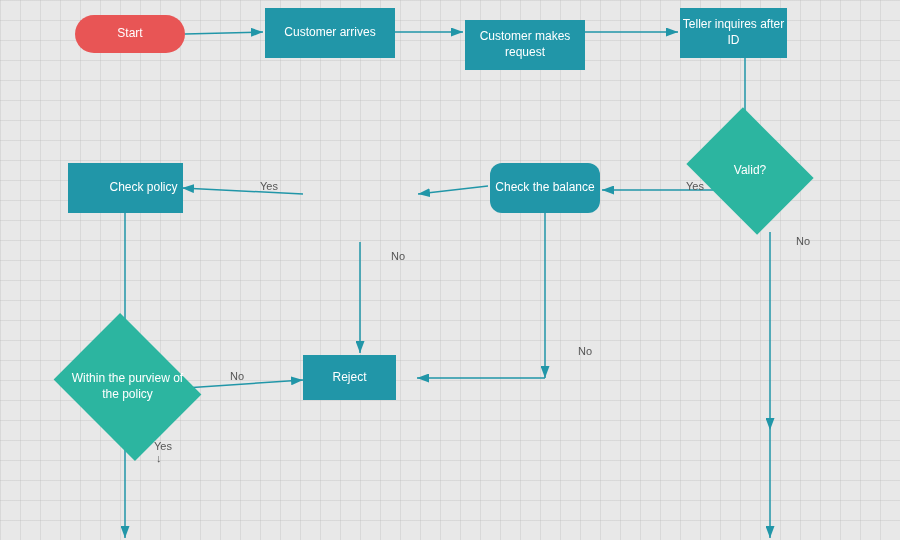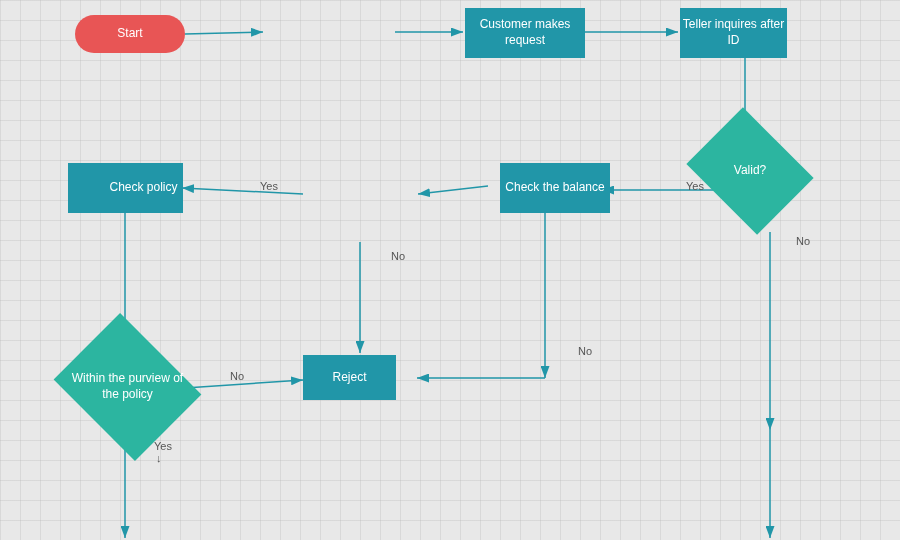--- a/index.html
+++ b/index.html
@@ -134,35 +134,38 @@
     <line class="arrow-line" x1="545" y1="378" x2="417" y2="378"></line>
 
     <line class="arrow-line" x1="125" y1="432" x2="125" y2="538" stroke="#2196a8" stroke-width="1.5" fill="none" marker-end="url(#arrowhead)"></line>
 
   </svg>
 
   <div class="node rounded-rect" style="left:75px; top:15px; width:110px; height:38px;">
     <span>Start</span>
   </div>
 
+  <div class="node rect" style="left:265px; top:8px; width:130px; height:50px;">
+    <span>Customer arrives</span>
+  </div>
 
-  <div class="node rect" style="left:465px; top:8px; width:120px; height:50px;text-align:center;">
+  <div class="node rect" style="left:465px; top:20px; width:120px; height:50px;text-align:center;">
     <span>Customer makes request</span>
   </div>
 
   <div class="node rect" style="left:680px; top:8px; width:107px; height:50px;">
     <span>Teller inquires after ID</span>
   </div>
 
   <div class="node diamond" style="left:700px; top:131px; width:100px; height:80px;">
     <div class="diamond-inner"></div>
     <span class="diamond-text">Valid?</span>
   </div>
 
-  <div class="node rect" style="left:500px; top:163px; width:110px; height:50px;">
+  <div class="node rect" style="left:490px; top:163px; width:110px; height:50px;border-radius:12px;">
     <span>Check the balance</span>
   </div>
 
 
   <div class="node rect" style="left:68px; top:163px; width:115px; height:50px;padding-left:36px;">
     <span>Check policy</span>
   </div>
 
   <div class="node rect" style="left:303px; top:355px; width:93px; height:45px;">
     <span>Reject</span>

